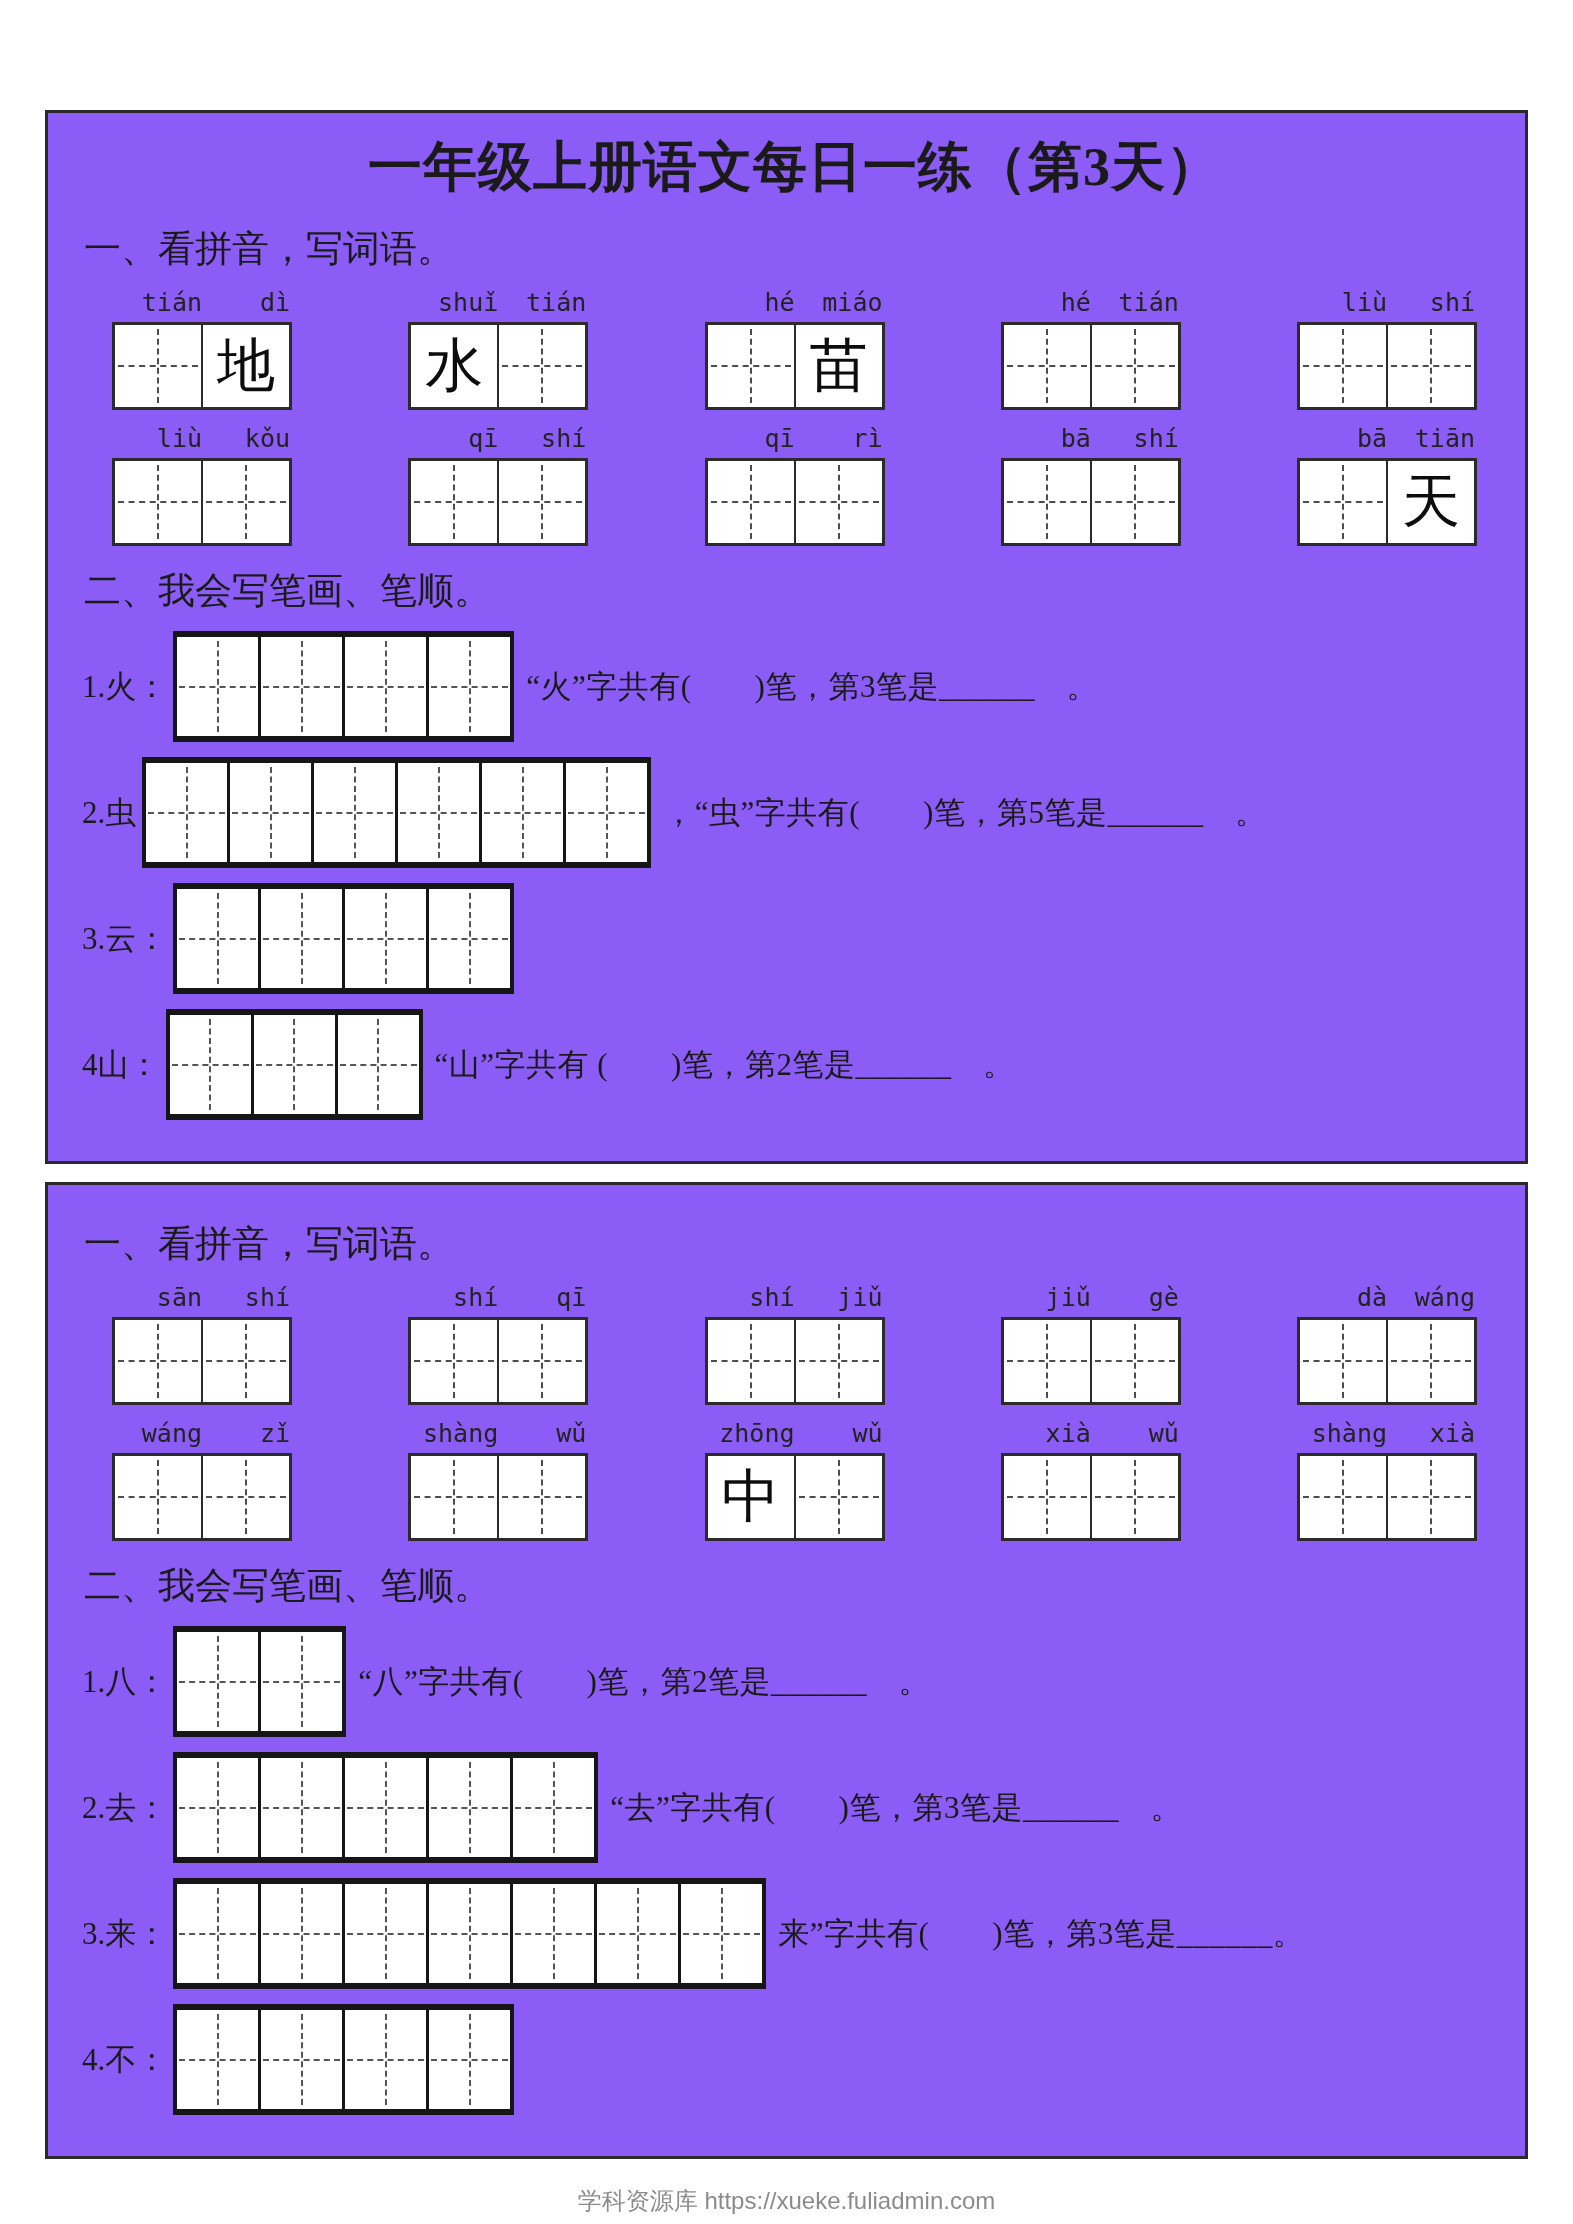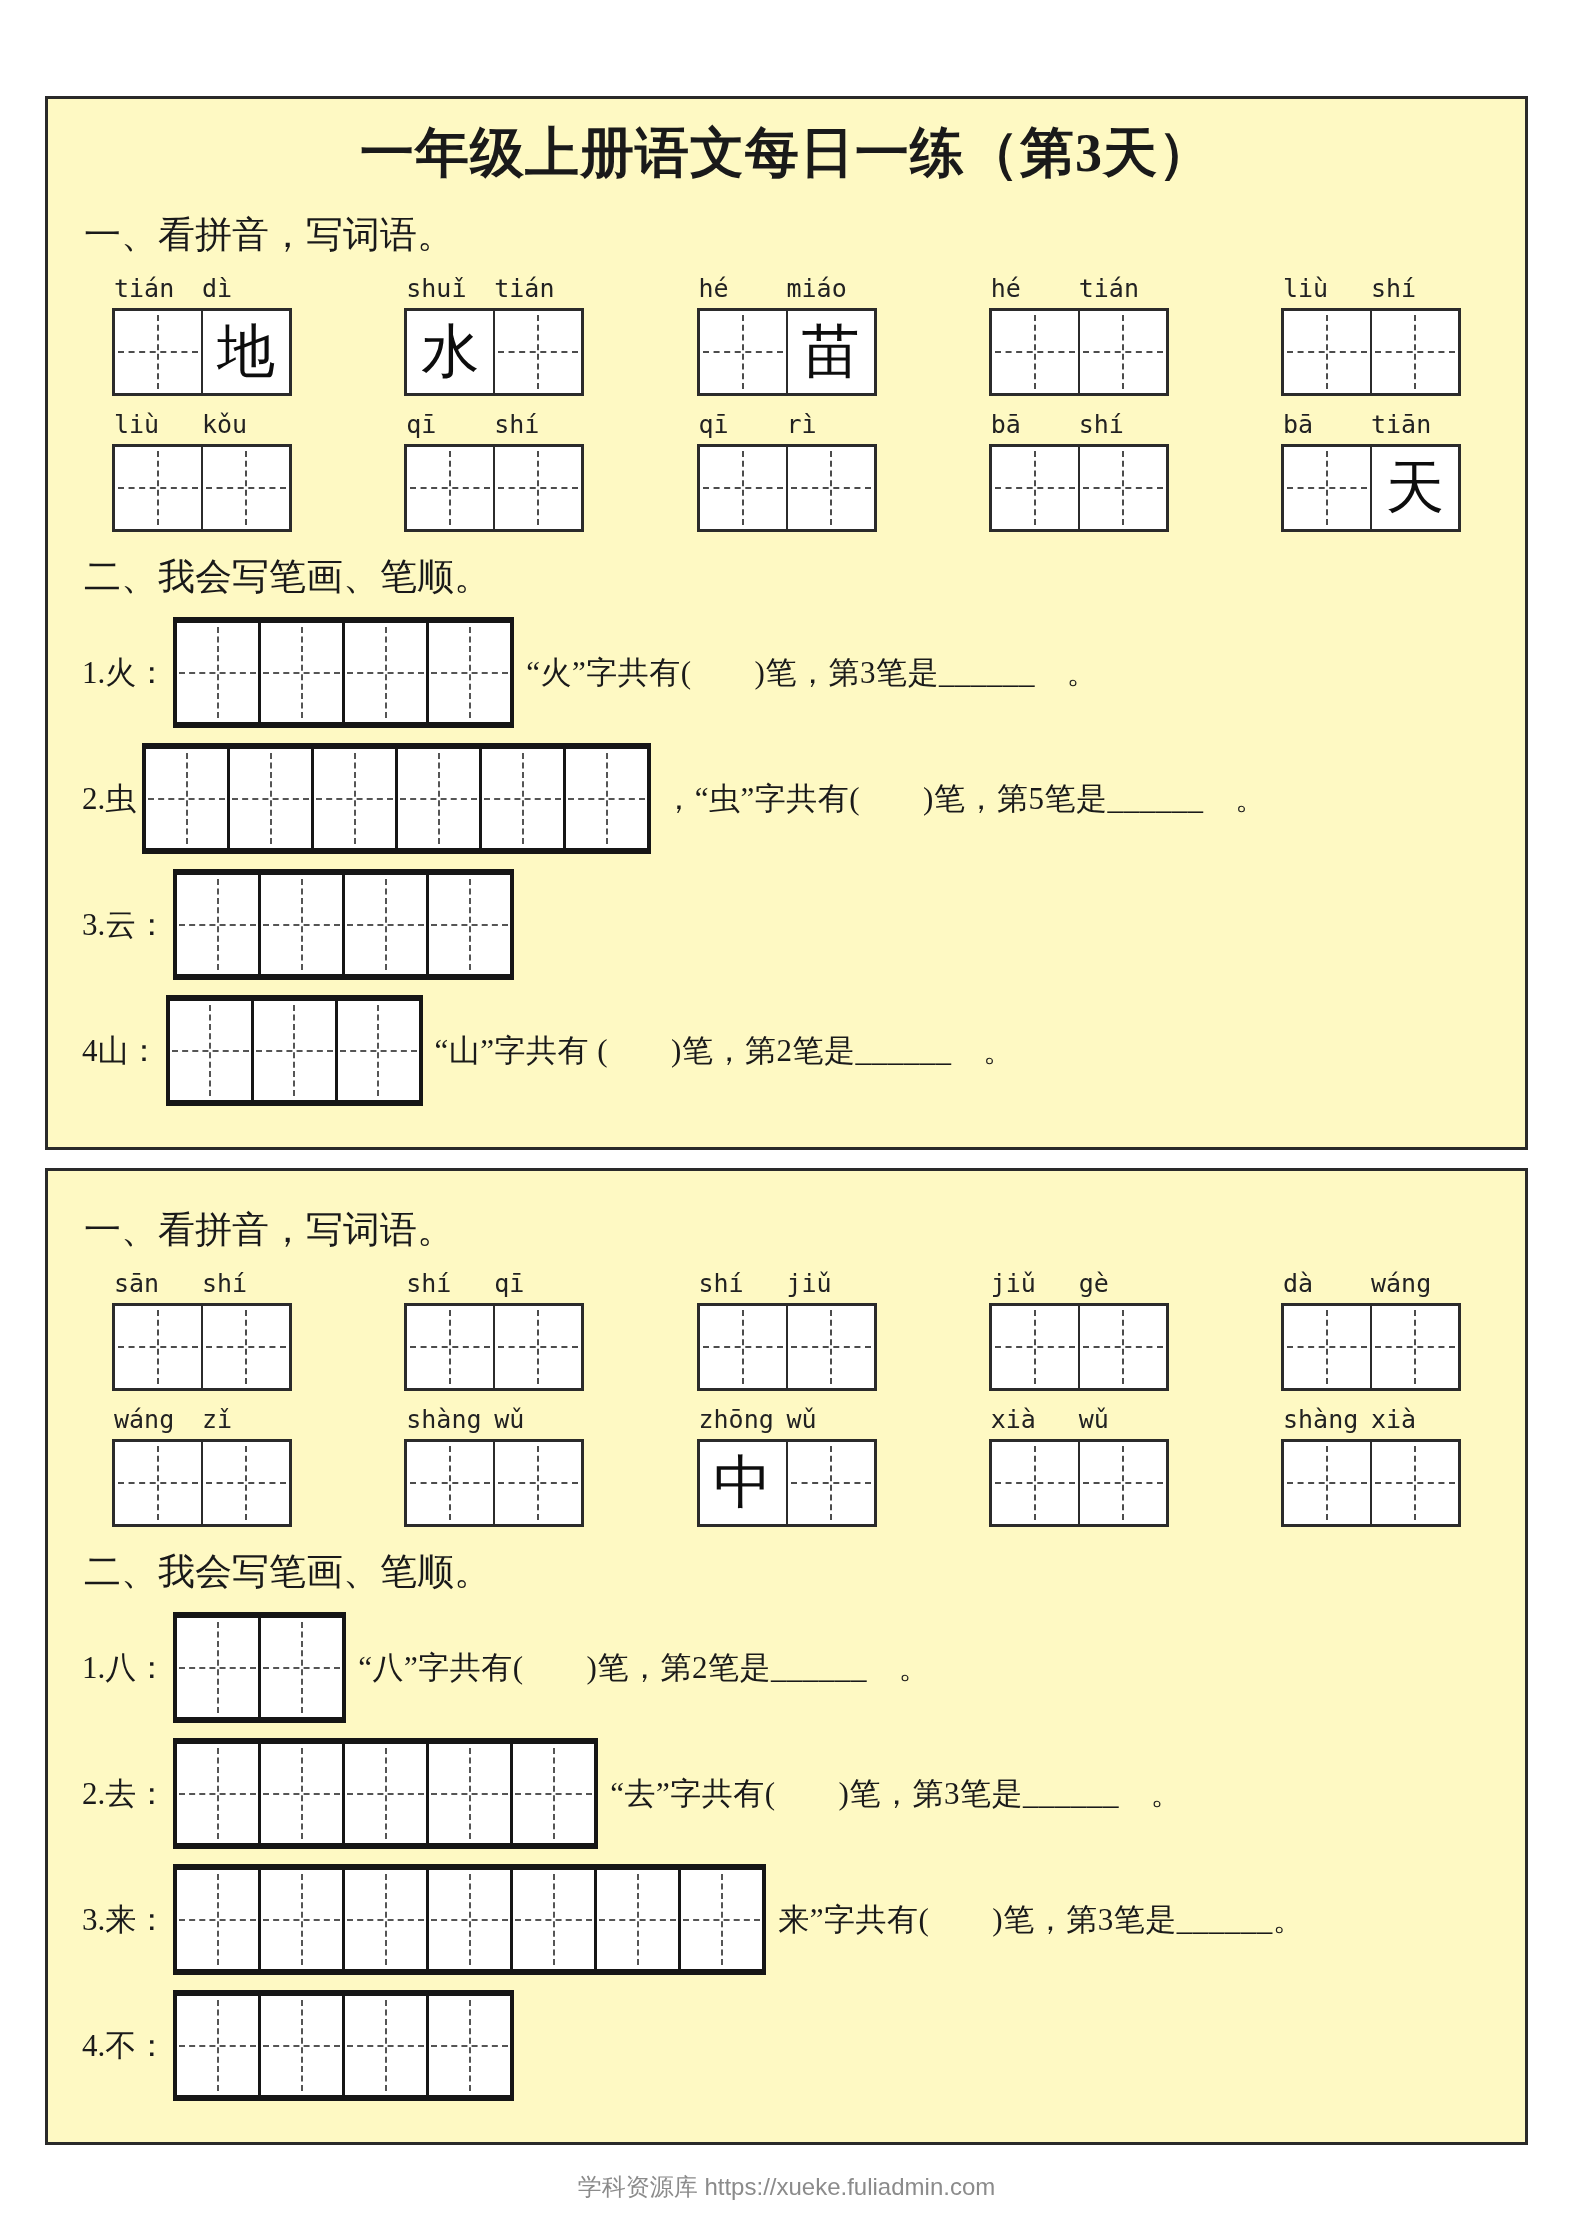--- a/index.html
+++ b/index.html
@@ -5,25 +5,25 @@
   html,body{margin:0;padding:0;background:#ffffff;}
   body{
     width:1573px;
     font-family:"Liberation Serif","DejaVu Serif",serif;
     color:#1a1a1a;
     -webkit-font-smoothing:antialiased;
   }
   .page{padding-top:92px;padding-bottom:10px;}
   .sheet{
     width:1483px;
-    margin:4px auto;
+    margin:18px auto;
     border:3px solid #2a2a2a;
     box-sizing:border-box;
-    padding:14px 30px 26px 30px;
-    background:#fef9c3;
+    padding:14px 14px 26px 30px;
+    background:#8b5cf6;
   }
   .sheet + .sheet{margin-top:18px;}
   .title{
     font-size:54px;
     font-weight:700;
     text-align:center;
     margin:4px 0 10px 0;
     letter-spacing:1px;
     font-family:"Liberation Serif","DejaVu Serif",serif;
   }
@@ -41,21 +41,21 @@
   }
   .word-group{display:flex;flex-direction:column;align-items:center;}
   .pinyin-line{
     display:flex;
     width:176px;
     margin-bottom:5px;
     font-family:"DejaVu Sans Mono",monospace;
     font-size:25px;
     color:#222;
   }
-  .pinyin-line .py{flex:1;text-align:left;}
+  .pinyin-line .py{flex:1;text-align:right;}
   .word-grid{
     display:flex;
     border:3px solid #2b2b2b;
     background:#fff;
   }
   .cell{
     position:relative;
     width:86px;
     height:82px;
     box-sizing:content-box;

